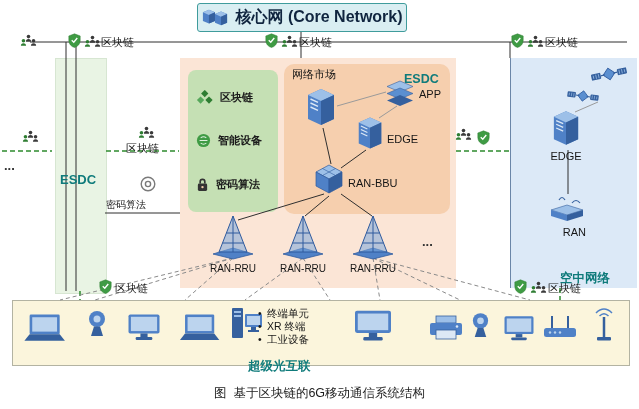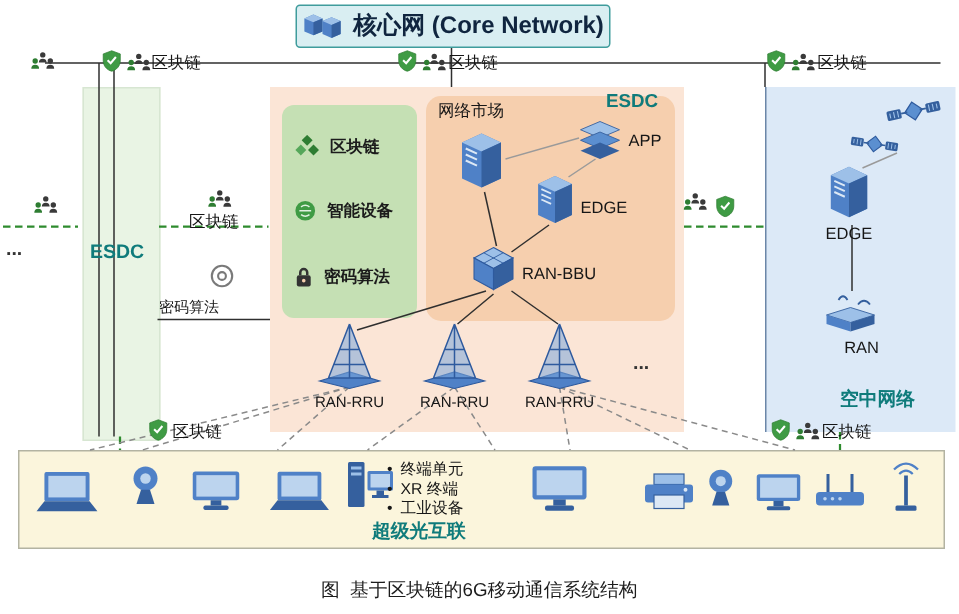--- a/index.html
+++ b/index.html
@@ -1,21 +1,21 @@
 <!DOCTYPE html>
 <html><head>
 <meta charset="utf-8">
 <style>
   html,body{margin:0;padding:0;background:#fff;}
   #canvas{position:relative;width:639px;height:409px;background:#fff;overflow:hidden;
           font-family:"Liberation Sans","DejaVu Sans",sans-serif;}
   .abs{position:absolute;}
   .lbl{font-size:11px;color:#161616;white-space:nowrap;line-height:1.1;}
   .lbl-sm{font-size:10px;color:#161616;white-space:nowrap;}
-  .teal{color:#0f7b7b;font-weight:bold;font-size:12.5px;white-space:nowrap;}
+  .teal{color:#0f7b7b;font-weight:bold;font-size:12.5px;white-space:nowrap;margin-top:12px;}
   .panel{position:absolute;}
   #core-box{left:197px;top:3px;width:208px;height:27px;background:#d9eef2;border:1px solid #3f9c9c;
             border-radius:3px;display:flex;align-items:center;justify-content:center;gap:6px;z-index:3;}
   #core-box .core-label{font-size:16px;font-weight:bold;color:#10253f;white-space:nowrap;}
   #left-panel{left:55px;top:58px;width:50px;height:234px;background:#e9f4e4;border:1px solid #d7e6d2;}
   #middle-panel{left:180px;top:58px;width:276px;height:230px;background:#fbe5d6;}
   #middle-inner{left:284px;top:64px;width:166px;height:150px;background:#f6cfae;border-radius:10px;}
   #cap-box{left:188px;top:70px;width:90px;height:142px;background:#c5e0b4;border-radius:8px;
            display:flex;flex-direction:column;justify-content:space-around;padding:6px 8px;box-sizing:border-box;}
   .cap-row{display:flex;align-items:center;gap:7px;}

